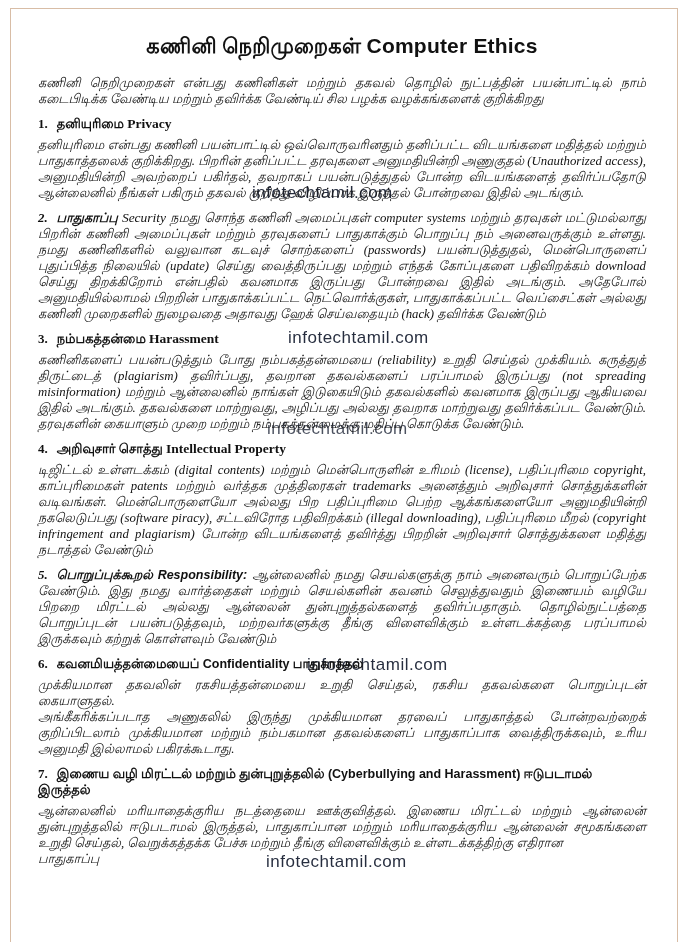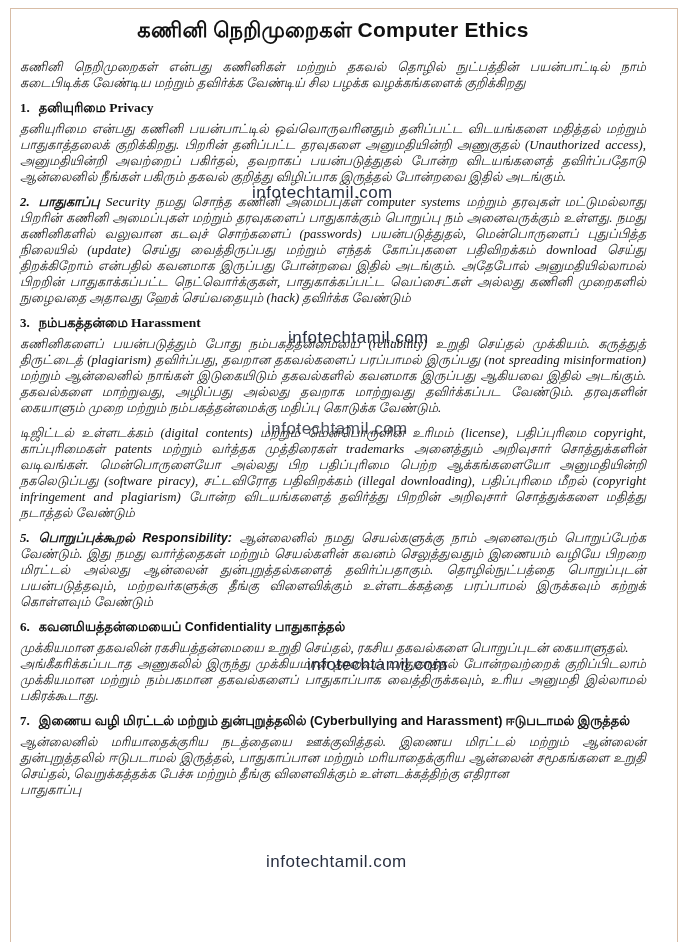--- a/index.html
+++ b/index.html
@@ -7,21 +7,22 @@
     width:684px;height:942px;position:relative;overflow:hidden;
     background:#ffffff;color:#111111;
     font-family:"Liberation Serif","DejaVu Serif",serif;
   }
   .page-frame{
     position:absolute;left:10px;top:8px;width:666px;height:952px;
     border:1px solid #d8bda6;pointer-events:none;z-index:0;
   }
   .content{
     position:relative;z-index:2;
-    padding:10px 38px 0 20px;
+    padding:10px 38px 0 38px;
+    margin-top:16px;
   }
   .title{
     text-align:center;font-size:21px;font-weight:bold;
     margin:8px 0 14px 0;letter-spacing:.2px;
   }
   .title .t-en{font-family:"Liberation Sans","DejaVu Sans",sans-serif;}
   .para{
     font-size:12.8px;line-height:16px;text-align:justify;
     margin:0 0 9px 0;white-space:pre-line;font-style:italic;
   }
@@ -65,20 +66,21 @@
   </div>
 
   <p class="para">கணினி நெறிமுறைகள் என்பது கணினிகள் மற்றும் தகவல் தொழில் நுட்பத்தின் பயன்பாட்டில் நாம் கடைபிடிக்க வேண்டிய மற்றும் தவிர்க்க வேண்டிய் சில பழக்க வழக்கங்களைக் குறிக்கிறது</p>
 
   <div id="sections">
       <div class="sec-heading"><span class="sh-num">1.</span><span class="sh-tam">தனியுரிமை </span><span class="eng-serif">Privacy</span></div>
       <p class="para">தனியுரிமை என்பது கணினி பயன்பாட்டில் ஒவ்வொருவரினதும் தனிப்பட்ட விடயங்களை மதித்தல் மற்றும் பாதுகாத்தலைக் குறிக்கிறது. பிறரின் தனிப்பட்ட தரவுகளை அனுமதியின்றி அணுகுதல் (Unauthorized access), அனுமதியின்றி அவற்றைப் பகிர்தல், தவறாகப் பயன்படுத்துதல் போன்ற விடயங்களைத் தவிர்ப்பதோடு ஆன்லைனில் நீங்கள் பகிரும் தகவல் குறித்து விழிப்பாக இருத்தல் போன்றவை இதில் அடங்கும்.</p>
       <p class="para"><span class="sh-num">2.</span><span class="sh-tam">பாதுகாப்பு </span><span class="eng-serif">Security </span>நமது சொந்த கணினி அமைப்புகள் computer systems மற்றும் தரவுகள் மட்டுமல்லாது பிறரின் கணினி அமைப்புகள் மற்றும் தரவுகளைப் பாதுகாக்கும் பொறுப்பு நம் அனைவருக்கும் உள்ளது. நமது கணினிகளில் வலுவான கடவுச் சொற்களைப் (passwords) பயன்படுத்துதல், மென்பொருளைப் புதுப்பித்த நிலையில் (update) செய்து வைத்திருப்பது மற்றும் எந்தக் கோப்புகளை பதிவிறக்கம் download செய்து திறக்கிறோம் என்பதில் கவனமாக இருப்பது போன்றவை இதில் அடங்கும். அதேபோல் அனுமதியில்லாமல் பிறறின் பாதுகாக்கப்பட்ட நெட்வொர்க்குகள், பாதுகாக்கப்பட்ட வெப்சைட்கள் அல்லது கணினி முறைகளில் நுழைவதை அதாவது ஹேக் செய்வதையும் (hack) தவிர்க்க வேண்டும்</p>
       <div class="sec-heading"><span class="sh-num">3.</span><span class="sh-tam">நம்பகத்தன்மை </span><span class="eng-serif">Harassment</span></div>
       <p class="para">கணினிகளைப் பயன்படுத்தும் போது நம்பகத்தன்மையை (reliability) உறுதி செய்தல் முக்கியம். கருத்துத் திருட்டைத் (plagiarism) தவிர்ப்பது, தவறான தகவல்களைப் பரப்பாமல் இருப்பது (not spreading misinformation) மற்றும் ஆன்லைனில் நாங்கள் இடுகையிடும் தகவல்களில் கவனமாக இருப்பது ஆகியவை இதில் அடங்கும். தகவல்களை மாற்றுவது, அழிப்பது அல்லது தவறாக மாற்றுவது தவிர்க்கப்பட வேண்டும். தரவுகளின் கையாளும் முறை மற்றும் நம்பகத்தன்மைக்கு மதிப்பு கொடுக்க வேண்டும்.</p>
+      <div class="sec-heading"><span class="sh-num">4.</span><span class="sh-tam">அறிவுசார் சொத்து </span><span class="eng-serif">Intellectual Property</span></div>
       <p class="para">டிஜிட்டல் உள்ளடக்கம் (digital contents) மற்றும் மென்பொருளின் உரிமம் (license), பதிப்புரிமை copyright, காப்புரிமைகள் patents மற்றும் வர்த்தக முத்திரைகள் trademarks அனைத்தும் அறிவுசார் சொத்துக்களின் வடிவங்கள். மென்பொருளையோ அல்லது பிற பதிப்புரிமை பெற்ற ஆக்கங்களையோ அனுமதியின்றி நகலெடுப்பது (software piracy), சட்டவிரோத பதிவிறக்கம் (illegal downloading), பதிப்புரிமை மீறல் (copyright infringement and plagiarism) போன்ற விடயங்களைத் தவிர்த்து பிறறின் அறிவுசார் சொத்துக்களை மதித்து நடாத்தல் வேண்டும்</p>
       <p class="para"><span class="sh-num">5.</span><span class="sh-tam">பொறுப்புக்கூறல் </span><span class="eng-sans">Responsibility: </span>ஆன்லைனில் நமது செயல்களுக்கு நாம் அனைவரும் பொறுப்பேற்க வேண்டும். இது நமது வார்த்தைகள் மற்றும் செயல்களின் கவனம் செலுத்துவதும் இணையம் வழியே பிறறை மிரட்டல் அல்லது ஆன்லைன் துன்புறுத்தல்களைத் தவிர்ப்பதாகும். தொழில்நுட்பத்தை பொறுப்புடன் பயன்படுத்தவும், மற்றவர்களுக்கு தீங்கு விளைவிக்கும் உள்ளடக்கத்தை பரப்பாமல் இருக்கவும் கற்றுக் கொள்ளவும் வேண்டும்</p>
       <div class="sec-heading"><span class="sh-num">6.</span><span class="sh-tam">கவனமியத்தன்மையைப் </span><span class="eng-sans">Confidentiality</span><span class="sh-suffix"> பாதுகாத்தல்</span></div>
       <p class="para">முக்கியமான தகவலின் ரகசியத்தன்மையை உறுதி செய்தல், ரகசிய தகவல்களை பொறுப்புடன் கையாளுதல்.
 அங்கீகரிக்கப்படாத அணுகலில் இருந்து முக்கியமான தரவைப் பாதுகாத்தல் போன்றவற்றைக் குறிப்பிடலாம் முக்கியமான மற்றும் நம்பகமான தகவல்களைப் பாதுகாப்பாக வைத்திருக்கவும், உரிய அனுமதி இல்லாமல் பகிரக்கூடாது.</p>
       <div class="sec-heading"><span class="sh-num">7.</span><span class="sh-tam">இணைய வழி மிரட்டல் மற்றும் துன்புறுத்தலில் </span><span class="eng-sans">(Cyberbullying and Harassment)</span><span class="sh-suffix"> ஈடுபடாமல் இருத்தல்</span></div>
       <p class="para">ஆன்லைனில் மரியாதைக்குரிய நடத்தையை ஊக்குவித்தல். இணைய மிரட்டல் மற்றும் ஆன்லைன் துன்புறுத்தலில் ஈடுபடாமல் இருத்தல், பாதுகாப்பான மற்றும் மரியாதைக்குரிய ஆன்லைன் சமூகங்களை உறுதி செய்தல், வெறுக்கத்தக்க பேச்சு மற்றும் தீங்கு விளைவிக்கும் உள்ளடக்கத்திற்கு எதிரான
 பாதுகாப்பு</p>
     </div>
 </div>

